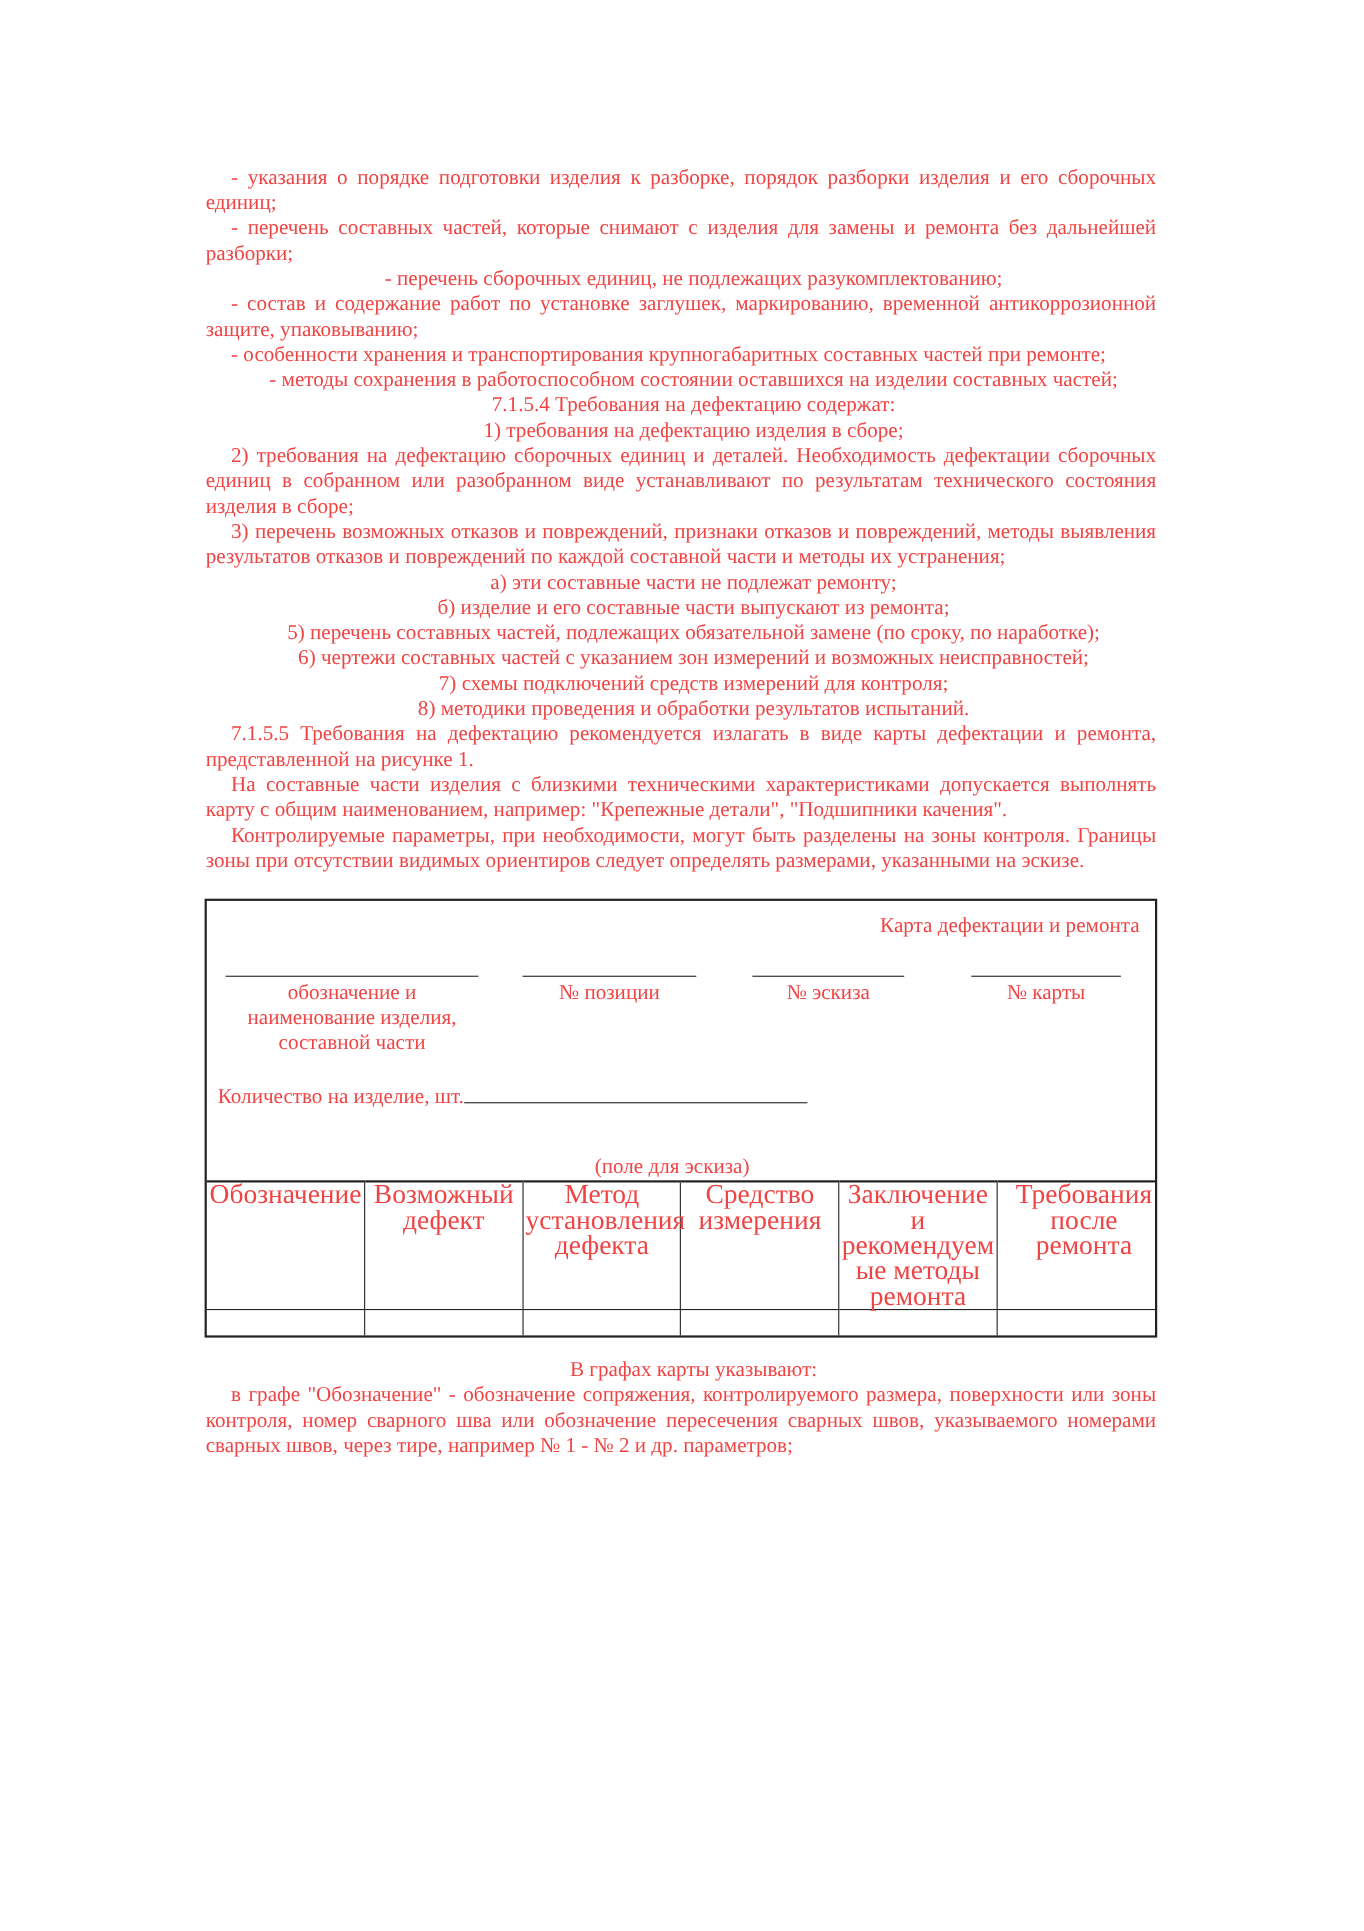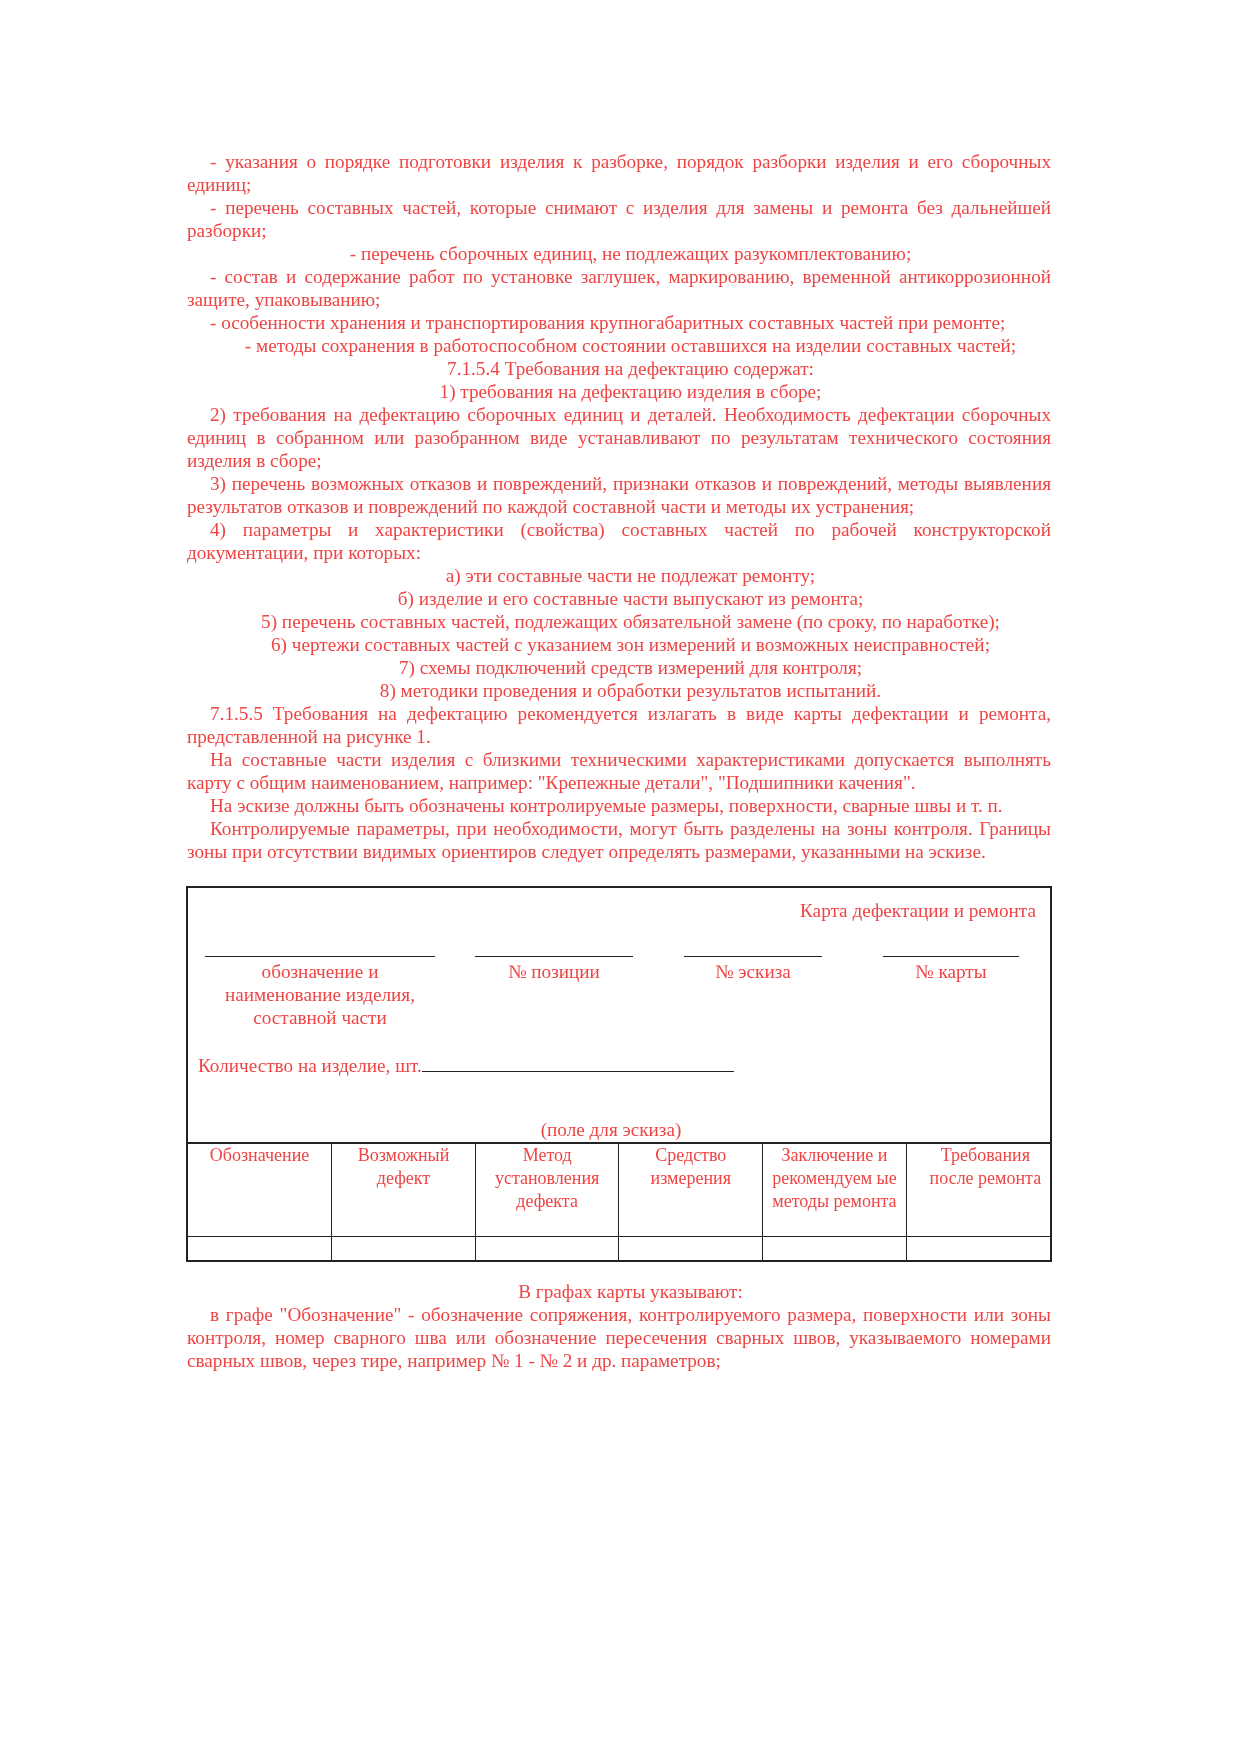--- a/index.html
+++ b/index.html
@@ -21,21 +21,21 @@
     .card-title { position: absolute; right: 14px; top: 0px; margin-top: 11px; }
     .sig { position: absolute; top: 68px; text-align: center; }
     .sig .line { border-top: 1.5px solid #222; height: 0; margin: 0 auto; }
     .sig .lbl { margin-top: 3px; }
     .qty { position: absolute; left: 10px; top: 165px; }
     .qty .u { display: inline-block; width: 312px; border-bottom: 1.5px solid #222; height: 18px; vertical-align: baseline; }
     .sketch { position: absolute; left: 0; right: 16px; top: 230px; text-align: center; }
     table.grid { width: 100%; border-collapse: collapse; table-layout: fixed; }
     table.grid th, table.grid td {
       border: 1.5px solid #222; font-weight: normal; vertical-align: top;
-      text-align: center; padding: 0 2px; font-size: 18px; line-height: 23px;
+      text-align: center; padding: 0 2px; font-size: 25px; line-height: 23px;
     }
     table.grid tr:first-child th { border-top: 2px solid #222; height: 92px; }
     table.grid th:first-child, table.grid td:first-child { border-left: none; }
     table.grid th:last-child, table.grid td:last-child { border-right: none; padding-left: 16px; }
     table.grid tr:last-child td { border-bottom: none; height: 23px; }
     .after { margin-top: 18px; }
   </style>
 </head>
 <body>
 
@@ -43,30 +43,28 @@
   <p class="p">- указания о порядке подготовки изделия к разборке, порядок разборки изделия и его сборочных единиц;</p>
   <p class="p">- перечень составных частей, которые снимают с изделия для замены и ремонта без дальнейшей разборки;</p>
   <p class="p nojust">- перечень сборочных единиц, не подлежащих разукомплектованию;</p>
   <p class="p">- состав и содержание работ по установке заглушек, маркированию, временной антикоррозионной защите, упаковыванию;</p>
   <p class="p">- особенности хранения и транспортирования крупногабаритных составных частей при ремонте;</p>
   <p class="p nojust">- методы сохранения в работоспособном состоянии оставшихся на изделии составных частей;</p>
   <p class="p nojust">7.1.5.4 Требования на дефектацию содержат:</p>
   <p class="p nojust">1) требования на дефектацию изделия в сборе;</p>
   <p class="p">2) требования на дефектацию сборочных единиц и деталей. Необходимость дефектации сборочных единиц в собранном или разобранном виде устанавливают по результатам технического состояния изделия в сборе;</p>
   <p class="p">3) перечень возможных отказов и повреждений, признаки отказов и повреждений, методы выявления результатов отказов и повреждений по каждой составной части и методы их устранения;</p>
-  <p class="p">4) параметры и характеристики (свойства) составных частей по рабочей конструкторской документации, при которых:</p>
   <p class="p nojust">а) эти составные части не подлежат ремонту;</p>
   <p class="p nojust">б) изделие и его составные части выпускают из ремонта;</p>
   <p class="p nojust">5) перечень составных частей, подлежащих обязательной замене (по сроку, по наработке);</p>
   <p class="p nojust">6) чертежи составных частей с указанием зон измерений и возможных неисправностей;</p>
   <p class="p nojust">7) схемы подключений средств измерений для контроля;</p>
   <p class="p nojust">8) методики проведения и обработки результатов испытаний.</p>
   <p class="p">7.1.5.5 Требования на дефектацию рекомендуется излагать в виде карты дефектации и ремонта, представленной на рисунке 1.</p>
   <p class="p">На составные части изделия с близкими техническими характеристиками допускается выполнять карту с общим наименованием, например: "Крепежные детали", "Подшипники качения".</p>
-  <p class="p">На эскизе должны быть обозначены контролируемые размеры, поверхности, сварные швы и т. п.</p>
   <p class="p">Контролируемые параметры, при необходимости, могут быть разделены на зоны контроля. Границы зоны при отсутствии видимых ориентиров следует определять размерами, указанными на эскизе.</p>
 
   <div class="card">
     <div class="card-top">
       <div class="card-title">Карта дефектации и ремонта</div>
 
       <div class="sig" style="left:14px; width:236px;">
         <div class="line" style="width:230px;"></div>
         <div class="lbl">обозначение и наименование изделия, составной части</div>
       </div>

